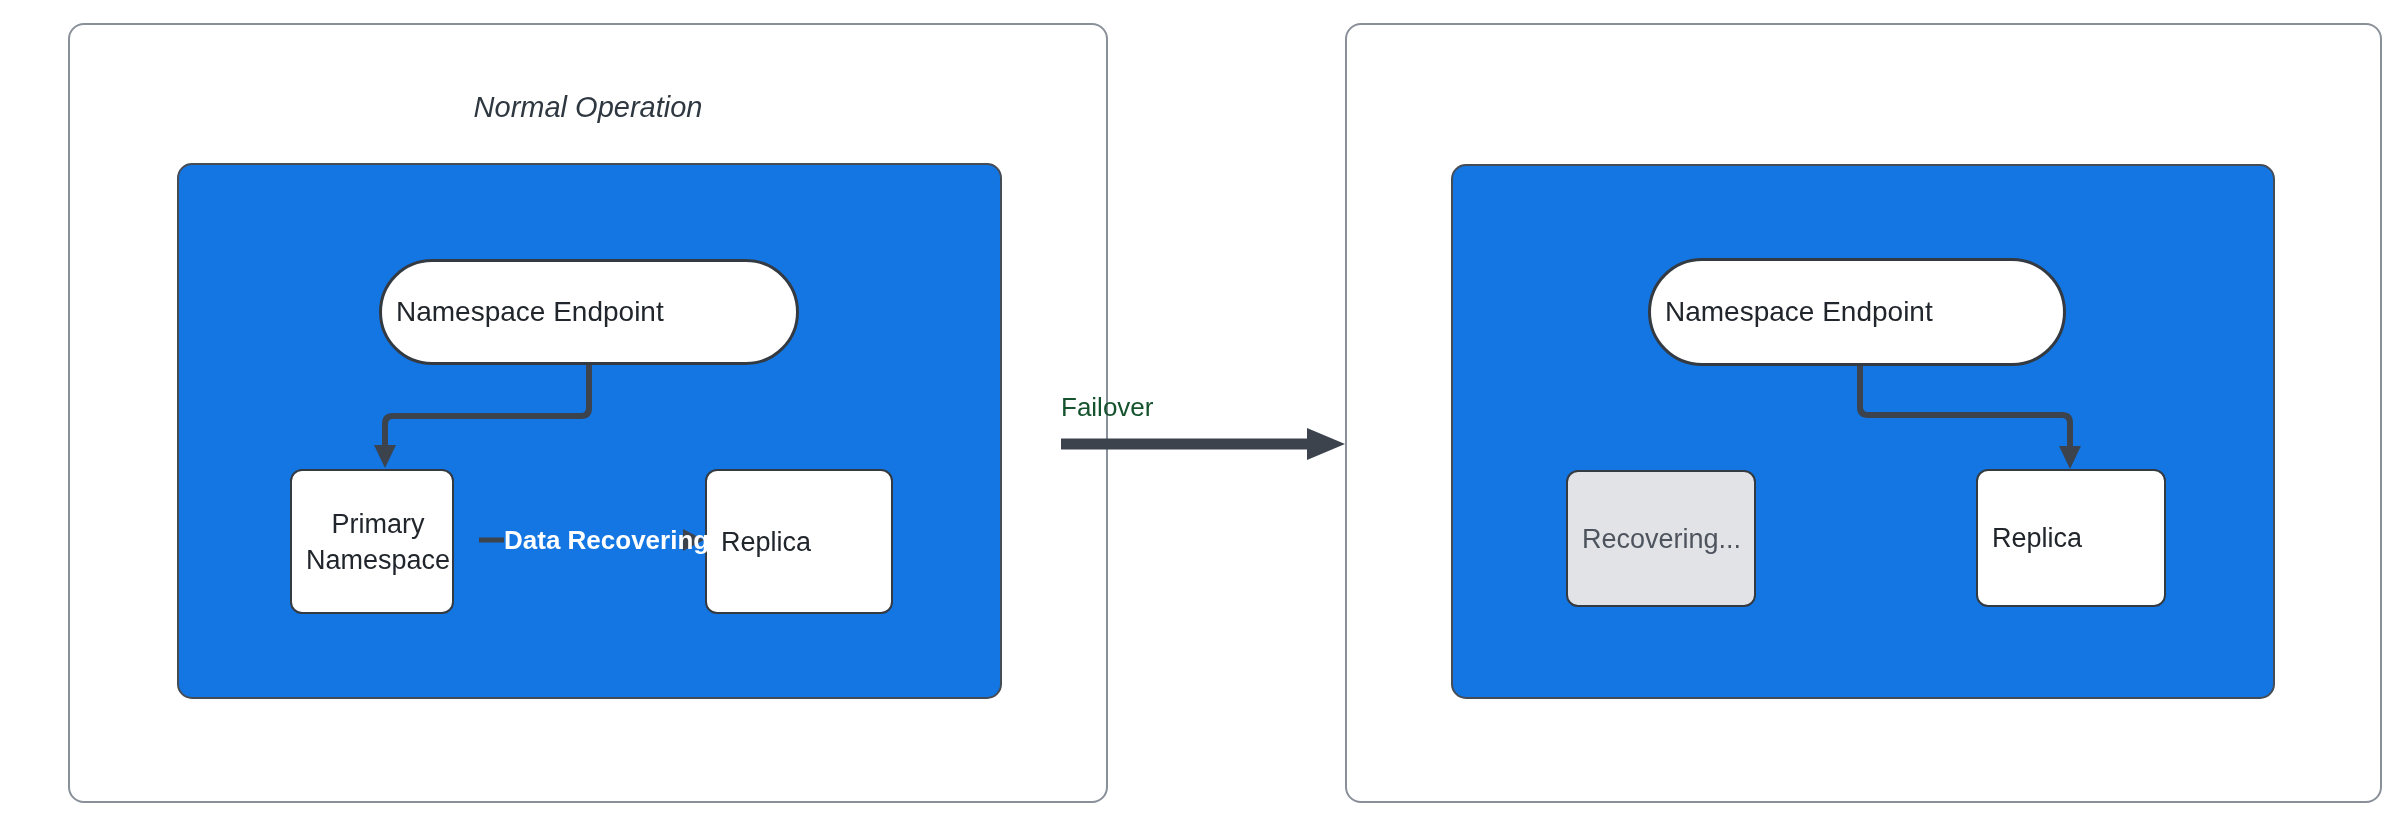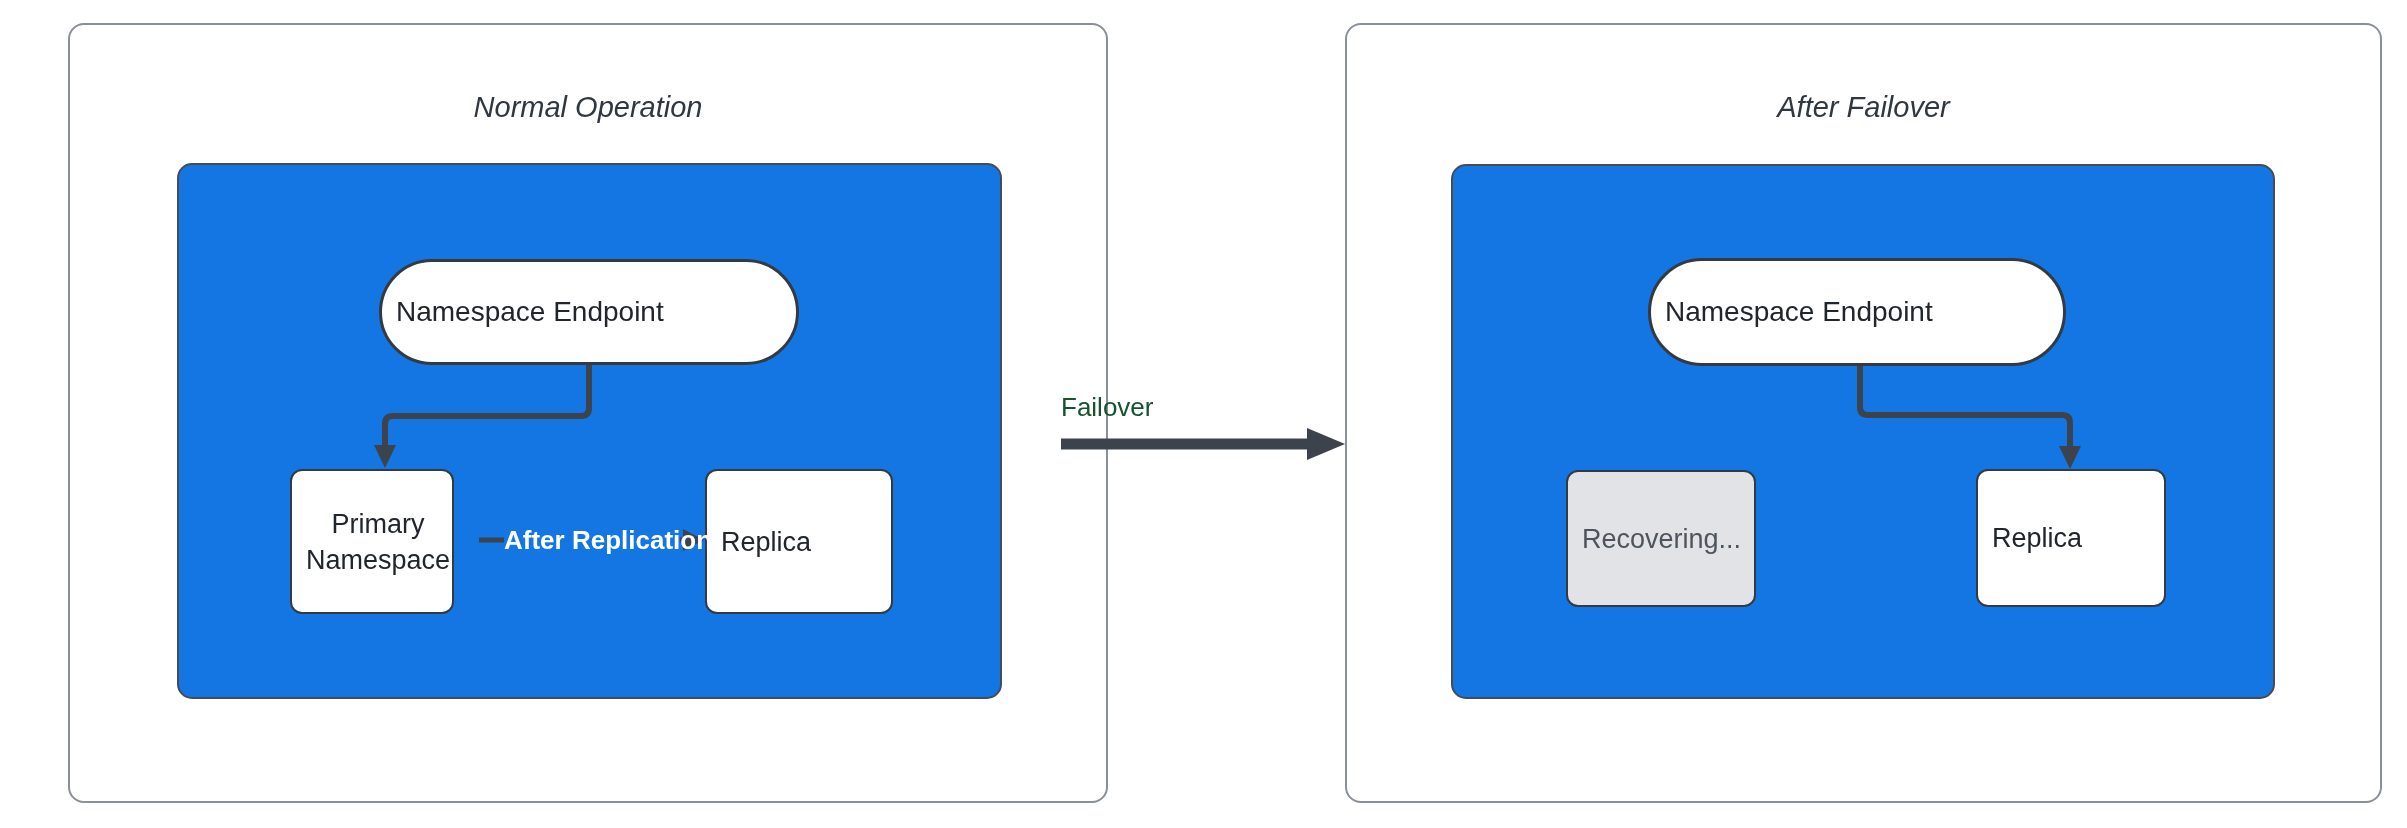--- a/index.html
+++ b/index.html
@@ -102,32 +102,31 @@
       </div>
 
       <div class="node rect" style="left:111px; top:304px; width:164px; height:145px;">
         <span>Primary Namespace</span>
       </div>
 
       <div class="node rect" style="left:526px; top:304px; width:188px; height:145px;">
         <span>Replica</span>
       </div>
 
-      <div class="edge-label" style="left:325px; top:357px; width:176px;">After Replication</div>
+      <div class="edge-label" style="left:325px; top:357px; width:176px;">Data Recovering</div>
     </div>
   </div>
 
   <div class="failover-label">Failover</div>
   <svg class="failover-arrow" width="284" height="48" viewBox="0 0 284 48">
     <path d="M0,24 H248" fill="none" stroke="#3c434d" stroke-width="11"></path>
     <path d="M246,8 L246,40 L284,24 Z" fill="#3c434d"></path>
   </svg>
 
   <div class="panel right">
-    <div class="panel-title">After Failover</div>
 
     <div class="cluster">
 
       <svg class="edge-svg" width="824" height="535" viewBox="0 0 824 535">
 
         <path d="M407,200 V241 Q407,249 415,249 H609 Q617,249 617,257 V280" fill="none" stroke="#3c434d" stroke-width="6"></path>
         <path d="M606,280 L628,280 L617,303 Z" fill="#3c434d"></path>
       </svg>
 
       <div class="node stadium" style="left:195px; top:92px; width:418px; height:108px;">

